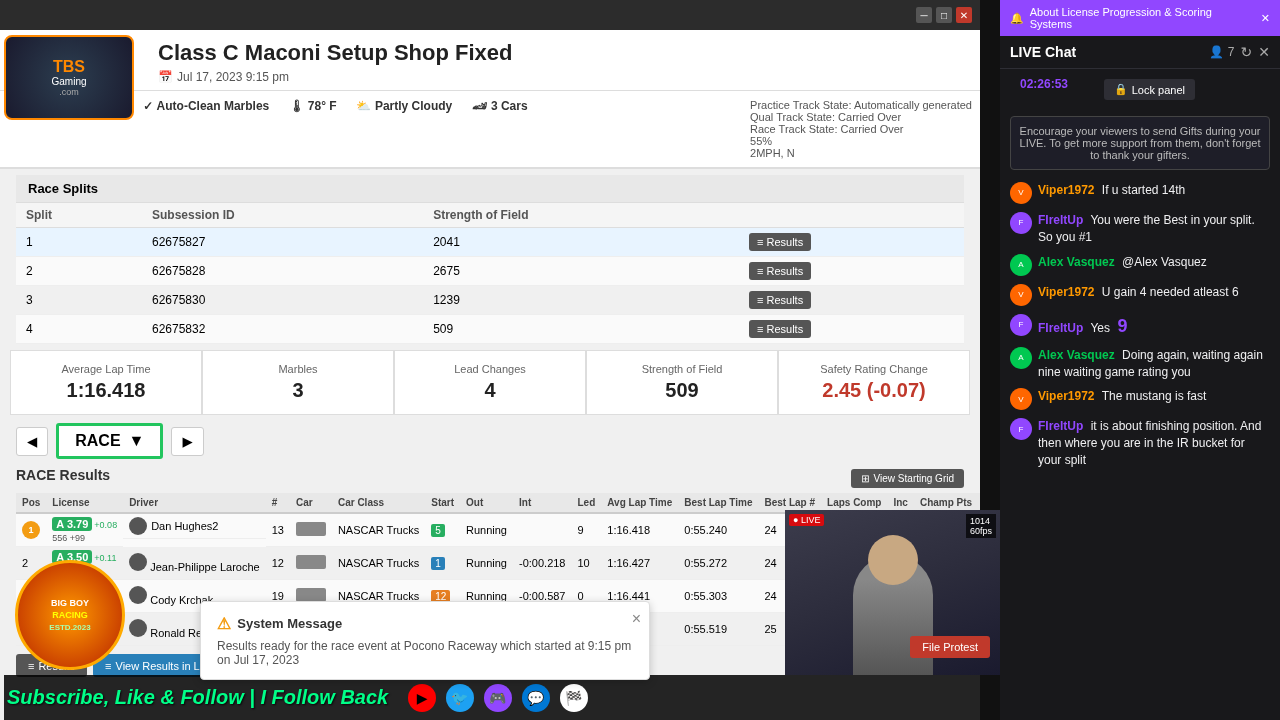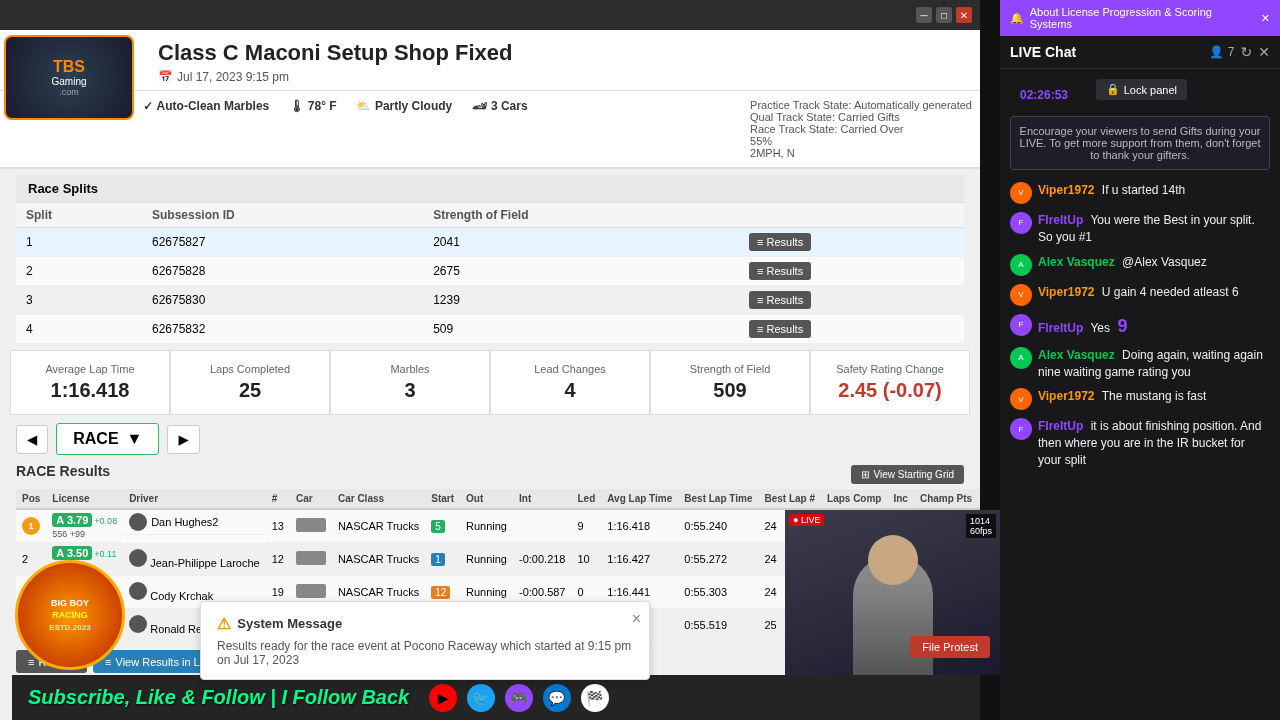--- a/index.html
+++ b/index.html
@@ -37,21 +37,21 @@
     
     .stats-row { display: flex; gap: 0; margin: 0 10px; }
     .stat-box { flex: 1; background: #fff; border: 1px solid #ddd; padding: 12px 16px; text-align: center; }
     .stat-label { font-size: 11px; color: #666; margin-bottom: 4px; }
     .stat-value { font-size: 20px; font-weight: bold; color: #222; }
     .stat-value.negative { color: #c0392b; }
     
     
     .race-nav { display: flex; align-items: center; gap: 8px; margin: 8px 16px; }
     .nav-btn { background: #fff; border: 1px solid #ccc; padding: 6px 10px; cursor: pointer; border-radius: 3px; }
-    .race-dropdown { background: #fff; border: 1px solid #22c55e; padding: 6px 16px; border-radius: 3px; font-weight: bold; display: flex; align-items: center; gap: 8px; cursor: pointer; text-align: center; }
+    .race-dropdown { background: #fff; border: 3px solid #22c55e; padding: 6px 16px; border-radius: 3px; font-weight: bold; display: flex; align-items: center; gap: 8px; cursor: pointer; text-align: center; }
     
     
     .results-section { margin: 0 16px; }
     .results-header { font-size: 14px; font-weight: bold; color: #333; margin-bottom: 6px; }
     .results-table { width: 100%; border-collapse: collapse; font-size: 11px; }
     .results-table th { background: #e8e8e8; padding: 4px 6px; text-align: left; border-bottom: 2px solid #ccc; color: #444; font-size: 10px; white-space: nowrap; }
     .results-table td { padding: 3px 6px; border-bottom: 1px solid #eee; white-space: nowrap; }
     .results-table tr:nth-child(odd) { background: #fafafa; }
     .license-badge { display: inline-block; padding: 1px 4px; border-radius: 3px; font-size: 11px; font-weight: bold; color: #fff; margin-right: 2px; }
     .license-a { background: #27ae60; }
@@ -66,21 +66,21 @@
     .bottom-btn.green { background: #27ae60; }
     
     
     .system-message { position: absolute; bottom: 40px; left: 200px; width: 450px; background: #fff; border: 1px solid #ddd; border-radius: 4px; padding: 12px 16px; box-shadow: 0 2px 8px rgba(0,0,0,0.2); z-index: 100; }
     .sys-msg-header { font-weight: bold; font-size: 13px; color: #333; margin-bottom: 6px; display: flex; align-items: center; gap: 6px; }
     .sys-msg-icon { color: #f39c12; font-size: 16px; }
     .sys-msg-text { font-size: 12px; color: #555; }
     .sys-msg-close { position: absolute; top: 8px; right: 8px; cursor: pointer; color: #888; font-size: 16px; }
     
     
-    .subscribe-banner { position: absolute; bottom: 0; left: 12px; width: 980px; height: 45px; background: rgba(0,0,0,0.85); display: flex; align-items: center; padding: 0 16px; }
+    .subscribe-banner { position: absolute; bottom: 0; left: 4px; width: 980px; height: 45px; background: rgba(0,0,0,0.85); display: flex; align-items: center; padding: 0 3px; }
     .subscribe-text { font-size: 20px; font-weight: bold; color: #00ff88; font-style: italic; text-shadow: 1px 1px 2px rgba(0,0,0,0.8); }
     .subscribe-icons { display: flex; gap: 10px; align-items: center; margin-left: 20px; }
     .sub-icon { width: 28px; height: 28px; border-radius: 50%; display: flex; align-items: center; justify-content: center; font-size: 14px; }
     
     
     .logo-overlay { position: absolute; bottom: 50px; left: 10px; z-index: 50; }
     
     
     .webcam-overlay { position: absolute; bottom: 45px; right: 0; width: 220px; height: 165px; background: #1a1a2e; overflow: hidden; z-index: 40; }
     .webcam-stats { position: absolute; top: 4px; right: 4px; background: rgba(0,0,0,0.7); color: #fff; font-size: 9px; padding: 2px 4px; }
@@ -162,21 +162,21 @@
           <span>⛅</span>
           <span>Partly Cloudy</span>
         </div>
         <div class="track-detail">
           <span>🏎</span>
           <span>3 Cars</span>
         </div>
       </div>
       <div style="font-size:11px; color:#555; margin-left: auto;">
         <div>Practice Track State: Automatically generated</div>
-        <div>Qual Track State: Carried Gifts</div>
+        <div>Qual Track State: Carried Over</div>
         <div>Race Track State: Carried Over</div>
         <div><span>55%</span></div>
         <div>2MPH, N</div>
       </div>
     </div>
 
     <div style="display:flex; margin: 6px 16px 0; gap: 10px;">
 
       <div style="flex:1;">
         <div class="splits-header">Race Splits</div>
@@ -218,24 +218,20 @@
         </table>
       </div>
     </div>
 
     <div class="stats-row" style="margin-top: 6px;">
       <div class="stat-box">
         <div class="stat-label">Average Lap Time</div>
         <div class="stat-value">1:16.418</div>
       </div>
       <div class="stat-box">
-        <div class="stat-label">Laps Completed</div>
-        <div class="stat-value">25</div>
-      </div>
-      <div class="stat-box">
         <div class="stat-label">Marbles</div>
         <div class="stat-value">3</div>
       </div>
       <div class="stat-box">
         <div class="stat-label">Lead Changes</div>
         <div class="stat-value">4</div>
       </div>
       <div class="stat-box">
         <div class="stat-label">Strength of Field</div>
         <div class="stat-value">509</div>
@@ -449,21 +445,21 @@
       <div class="chat-controls">
         <div class="viewer-count">
           <span>👤</span>
           <span>7</span>
         </div>
         <button class="chat-control-btn">↻</button>
         <button class="chat-control-btn">✕</button>
       </div>
     </div>
 
-    <div style="display:flex; align-items:flex-end; gap:8px; padding: 4px 10px;">
+    <div style="display:flex; align-items:flex-start; gap:16px; padding: 4px 10px;">
       <span class="stream-time">02:26:53</span>
       <button class="lock-panel">
         <span>🔒</span>
         <span>Lock panel</span>
       </button>
     </div>
 
     <div class="gift-promo">
       <span>Encourage your viewers to send Gifts during your LIVE. To get more support from them, don't forget to thank your gifters.</span>
     </div>

